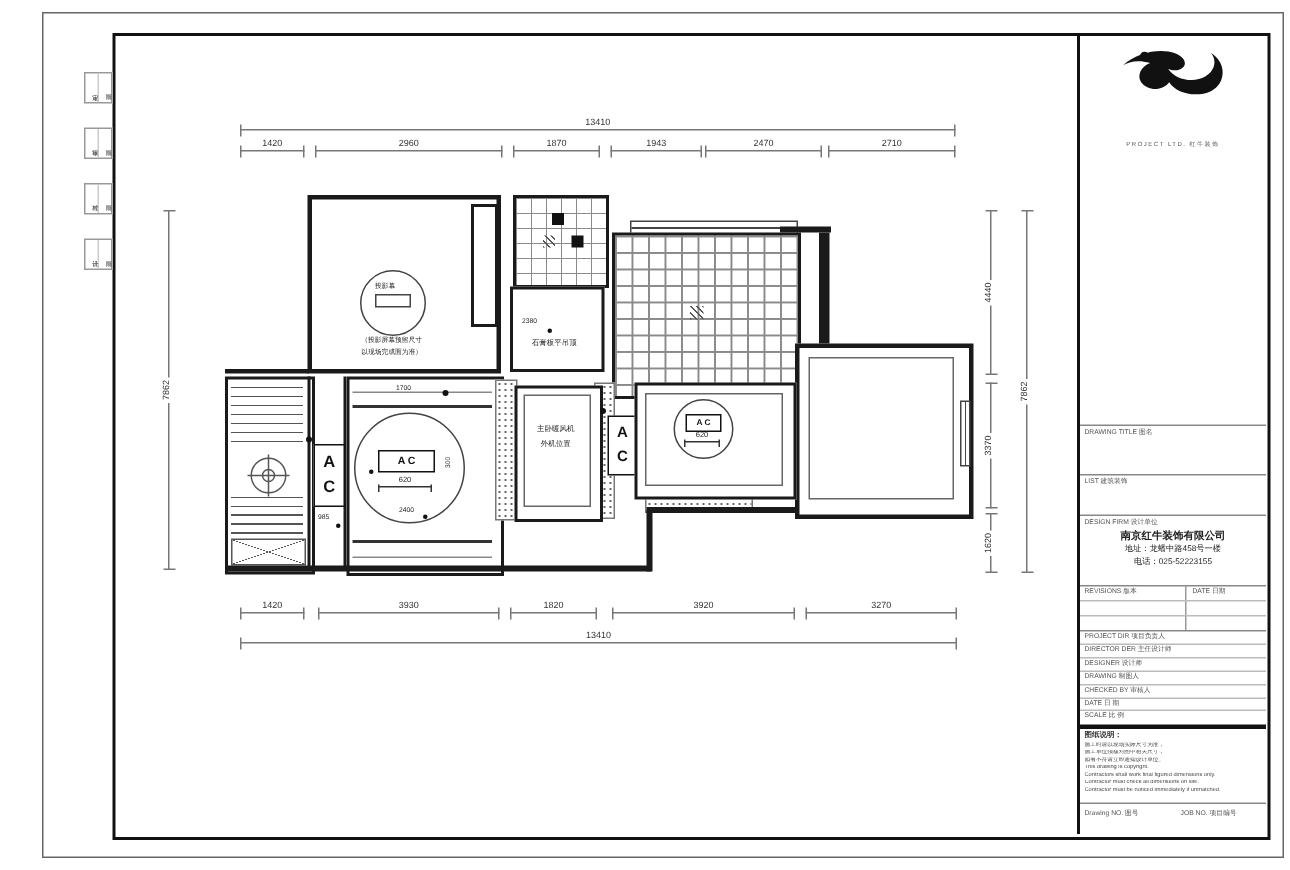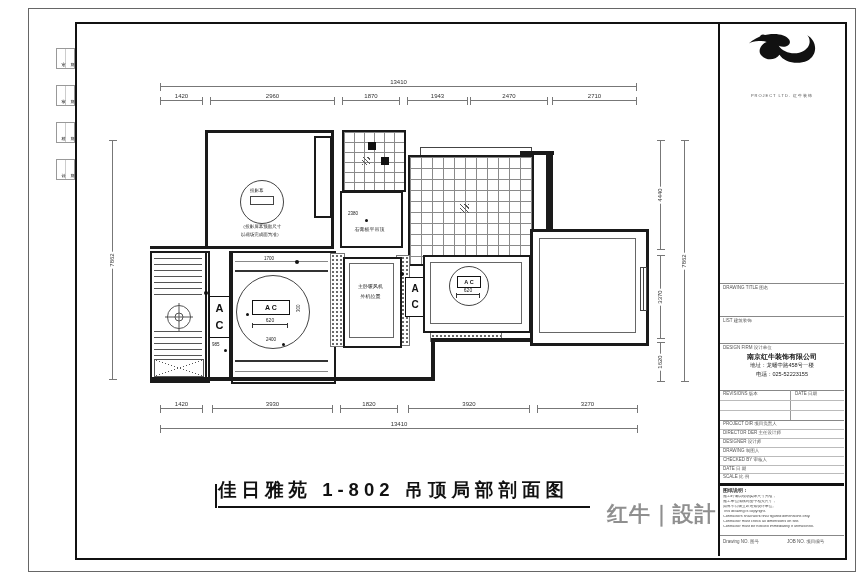--- a/index.html
+++ b/index.html
@@ -241,22 +241,20 @@
   <div class="circle" style="left:449px;top:266px;width:38px;height:38px"></div>
   <div class="ac-mini" style="left:457px;top:276px;width:22px;height:10px;font-size:5.5px">A C</div>
   <div class="mini-dim" style="left:456px;top:294px;width:24px">
       <span>620</span>
     </div>
 
   <div class="wall" style="left:150px;top:377px;width:284px;height:4px"></div>
   <div class="wall" style="left:431px;top:340px;width:4px;height:41px"></div>
   <div class="wall" style="left:431px;top:338px;width:101px;height:4px"></div>
 
-  <div class="drawing-title">佳日雅苑 1-802 吊顶局部剖面图</div>
-  <div class="footer-brand">红牛｜設計</div>
 
   <svg class="abs" style="left:745px;top:28px" width="75" height="46" viewBox="0 0 100 60">
     <path d="M5,20 C22,4 52,4 59,15 C63,22 53,27 45,23 C51,33 68,36 78,30 C89,23 87,13 83,9 C97,17 97,36 83,43 C70,49 52,45 46,35 C40,43 27,43 21,35 C17,29 21,21 29,18 C18,15 10,17 5,20 Z" fill="#111"></path>
     <circle cx="24" cy="12" r="4" fill="#111"></circle>
   </svg>
   <div class="brand-tagline">PROJECT LTD.  红牛装饰</div>
 
   <div class="tb-hline" style="top:283px"></div>
   <div class="tb-label" style="left:723px;top:286px">DRAWING TITLE 图名</div>
   <div class="tb-hline" style="top:316px"></div>

